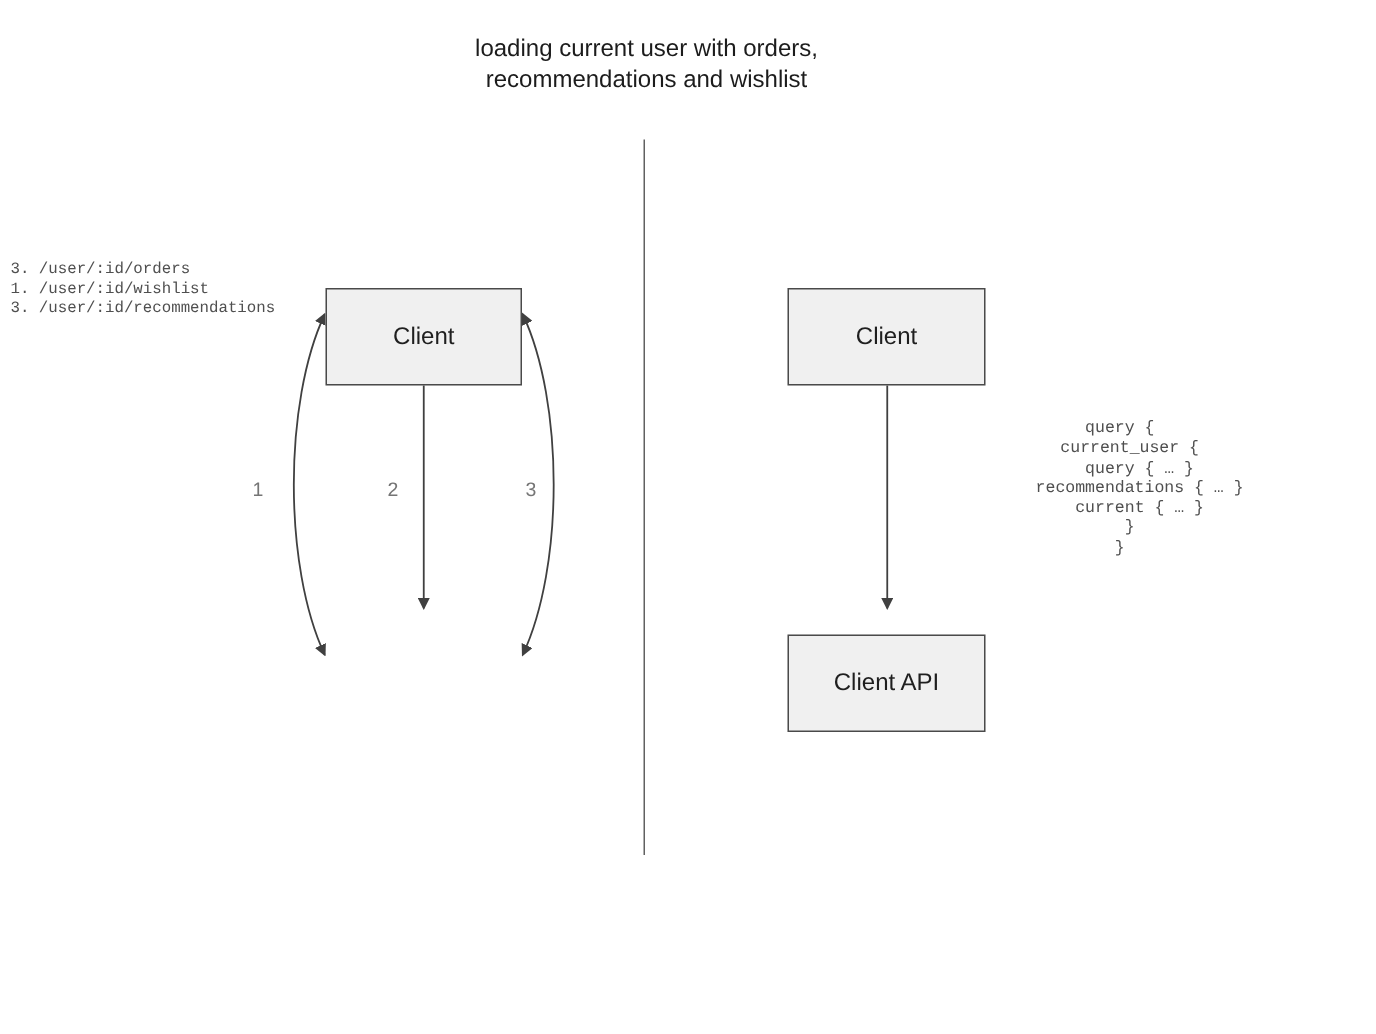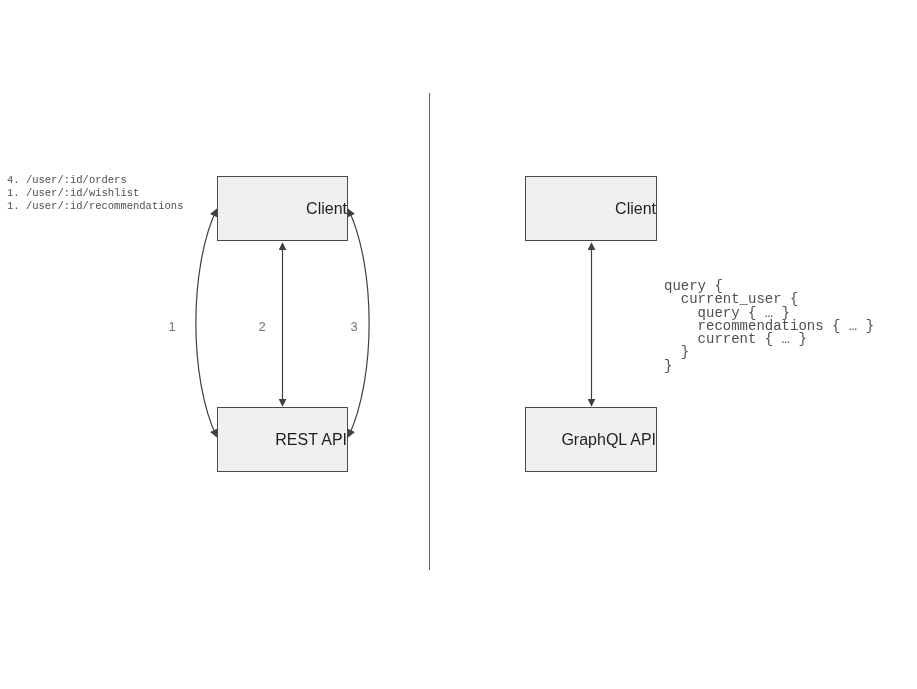--- a/index.html
+++ b/index.html
@@ -30,32 +30,34 @@
   .mono-block .line { white-space: pre; }
   .endpoints {
     left: 7px;
     top: 174px;
     font-size: 10.5px;
     line-height: 13px;
   }
   .query {
     left: 664px;
     top: 280px;
-    font-size: 14px;
+    font-size: 11px;
     line-height: 13.3px;
+    text-align: center;
   }
   .node-box {
     position: absolute;
     background: #f0f0f0;
     border: 1px solid #4a4a4a;
     display: flex;
     align-items: center;
-    justify-content: flex-end;
+    justify-content: center;
     font-size: 16px;
     color: #1f1f1f;
+    margin-top: 16px;
   }
   .box-client-left  { left: 217px; top: 176px; width: 131px; height: 65px; }
   .box-rest         { left: 217px; top: 407px; width: 131px; height: 65px; }
   .box-client-right { left: 525px; top: 176px; width: 132px; height: 65px; }
   .box-graphql      { left: 525px; top: 407px; width: 132px; height: 65px; }
   .divider {
     position: absolute;
     left: 428.5px;
     top: 93px;
     width: 1.5px;
@@ -76,57 +78,58 @@
     left: 0; top: 0;
     width: 917px; height: 689px;
     pointer-events: none;
   }
 </style>
 </head>
 <body>
 
 <div class="canvas">
 
+  <div class="title">
+    <div>loading current user with orders,</div>
+    <div>recommendations and wishlist</div>
+  </div>
 
   <div class="mono-block endpoints">
-    <div class="line">4. /user/:id/orders</div>
+    <div class="line">3. /user/:id/orders</div>
     <div class="line">1. /user/:id/wishlist</div>
-    <div class="line">1. /user/:id/recommendations</div>
+    <div class="line">3. /user/:id/recommendations</div>
   </div>
 
   <svg class="arrows" viewBox="0 0 917 689" xmlns="http://www.w3.org/2000/svg">
     <defs>
       <marker id="ah" viewBox="0 0 10 10" refX="8.5" refY="5" markerWidth="8" markerHeight="8" markerUnits="userSpaceOnUse" orient="auto-start-reverse">
         <path d="M0,0 L10,5 L0,10 z" fill="#404040"></path>
       </marker>
     </defs>
     <path d="M 216.5 209.5 C 189 268, 189 378, 216.5 436.5" fill="none" stroke="#404040" stroke-width="1.2" marker-start="url(#ah)" marker-end="url(#ah)"></path>
     <path d="M 282.5 243.5 L 282.5 405.5" fill="none" stroke="#404040" stroke-width="1.2" marker-start="url(#ah)" marker-end="url(#ah)"></path>
     <path d="M 348.5 209.5 C 376 268, 376 378, 348.5 436.5" fill="none" stroke="#404040" stroke-width="1.2" marker-start="url(#ah)" marker-end="url(#ah)"></path>
     <path d="M 591.5 243.5 L 591.5 405.5" fill="none" stroke="#404040" stroke-width="1.2" marker-start="url(#ah)" marker-end="url(#ah)"></path>
   </svg>
 
   <div class="node-box box-client-left">
     <span>Client</span>
   </div>
-  <div class="node-box box-rest">
-    <span>REST API</span>
-  </div>
 
   <span class="arrow-label lbl-1">1</span>
   <span class="arrow-label lbl-2">2</span>
   <span class="arrow-label lbl-3">3</span>
 
   <div class="divider"></div>
 
   <div class="node-box box-client-right">
     <span>Client</span>
   </div>
   <div class="node-box box-graphql">
-    <span>GraphQL API</span>
+    <span>Client API</span>
   </div>
 
   <div class="mono-block query">
     <div class="line">query {</div>
     <div class="line">  current_user {</div>
     <div class="line">    query { … }</div>
     <div class="line">    recommendations { … }</div>
     <div class="line">    current { … }</div>
     <div class="line">  }</div>
     <div class="line">}</div>

